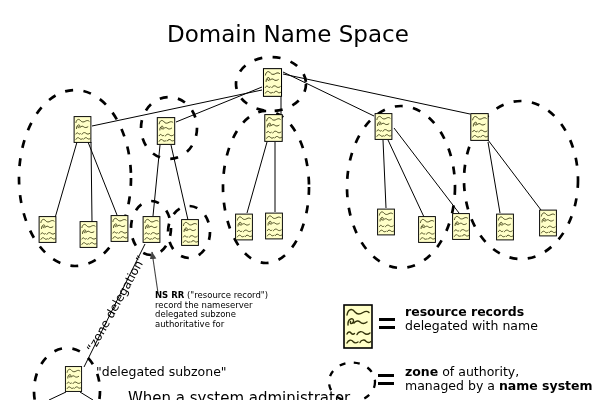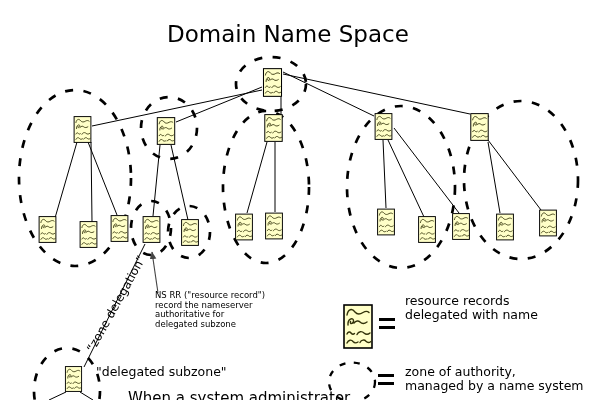--- a/index.html
+++ b/index.html
@@ -13,29 +13,29 @@
   .txt{position:absolute;white-space:nowrap;}
   #title{left:167px;top:21px;font-size:23px;}
   #ns-rr-block{left:155px;top:291px;font-size:8.5px;line-height:9.5px;}
   #zone-delegation-label{
     left:90px;top:344px;font-size:12px;
     transform:rotate(-61deg);transform-origin:0 50%;
   }
   #delegated-subzone-label{left:96px;top:364px;font-size:12.5px;}
   #footnote{left:128px;top:389px;font-size:15px;}
   .legend-text{font-size:12.5px;line-height:13.5px;}
-  #legend-rr-text{position:absolute;left:405px;top:294px;}
+  #legend-rr-text{position:absolute;left:405px;top:305px;}
   #legend-zone-text{position:absolute;left:405px;top:365px;}
   .legend-eq{
     position:absolute;width:16px;height:5px;
     border-top:3.4px solid #000;border-bottom:3.4px solid #000;
   }
   #legend-eq-1{left:379px;top:318px;}
   #legend-eq-2{left:378px;top:374px;}
-  b{font-weight:normal;}
+  b{font-weight:bold;}
 </style>
 </head>
 <body>
 
 <div id="stage">
 
   <svg id="diagram-svg" viewBox="0 0 600 400" xmlns="http://www.w3.org/2000/svg" xmlns:xlink="http://www.w3.org/1999/xlink">
     <defs>
       <symbol id="rr-icon" viewBox="0 0 30 45">
         <rect x="1" y="1" width="28" height="43" fill="#ffffc8" stroke="#000" stroke-width="1.6"></rect>
@@ -110,22 +110,22 @@
 
     <use href="#rr-icon" xlink:href="#rr-icon" x="343" y="304" width="30" height="45"></use>
     <ellipse cx="352" cy="382" rx="23" ry="19.5" fill="none" stroke="#000" stroke-width="2.3" stroke-dasharray="6 8.5"></ellipse>
   </svg>
 
   <div id="title" class="txt">Domain Name Space</div>
 
   <div id="ns-rr-block" class="txt">
     <div><b>NS RR</b><span> ("resource record")</span></div>
     <div>record the nameserver</div>
+    <div>delegated subzone</div>
     <div>authoritative for</div>
-    <div>delegated subzone</div>
   </div>
 
   <div id="zone-delegation-label" class="txt">“zone delegation”</div>
 
   <div id="delegated-subzone-label" class="txt">"delegated subzone"</div>
 
   <div id="footnote" class="txt">When a system administrator</div>
 
   <div id="legend-rr-text" class="legend-text">
     <div><b>resource records</b></div>

